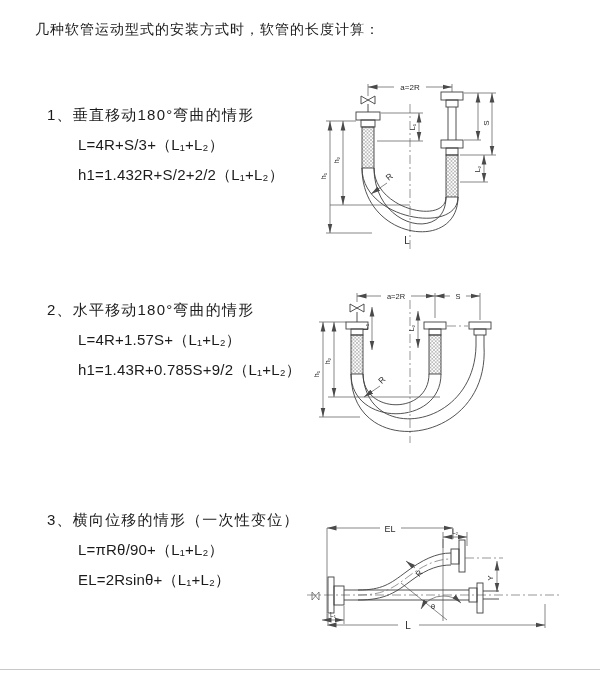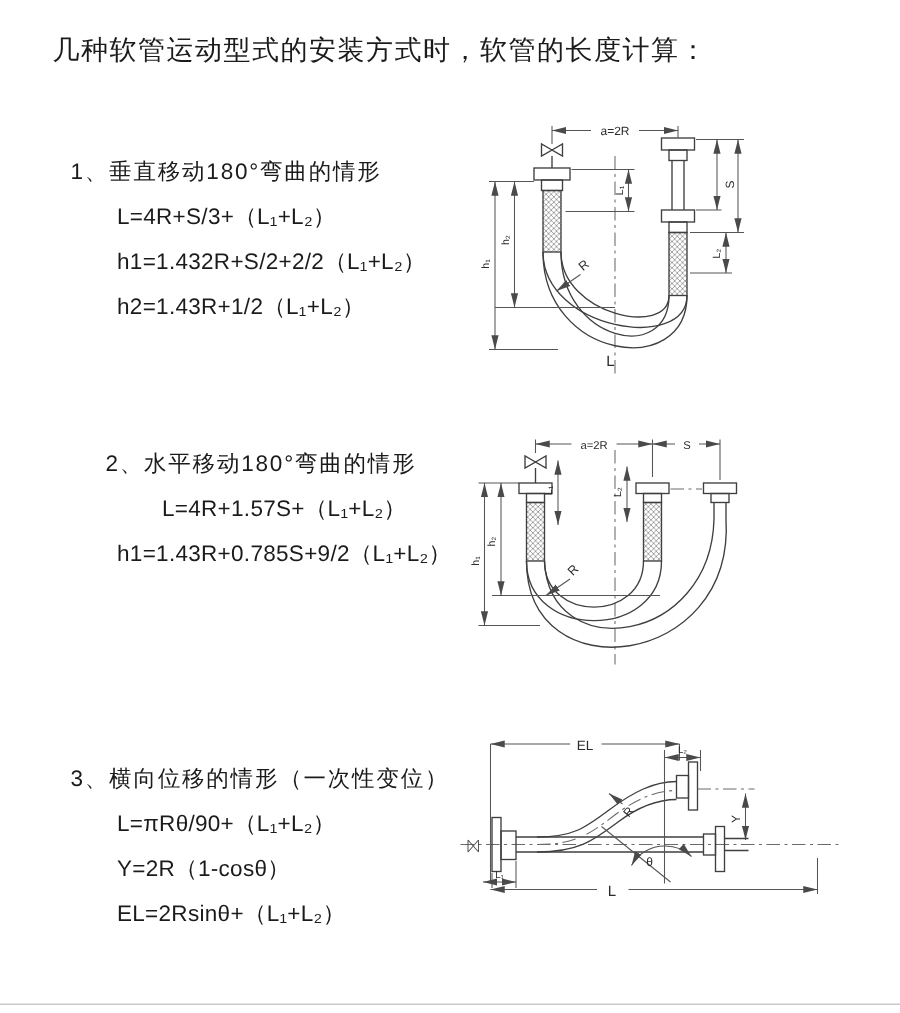--- a/index.html
+++ b/index.html
@@ -1,59 +1,57 @@
 <!DOCTYPE html>
 <html><head>
 <meta charset="utf-8">
 <style>
   html,body{margin:0;padding:0;}
   body{
     width:600px;height:675px;background:#ffffff;position:relative;overflow:hidden;
     font-family:"Liberation Sans","DejaVu Sans",sans-serif;color:#1b1b1b;
   }
   .title{
-    position:absolute;left:35px;top:21px;font-size:18px;letter-spacing:1px;white-space:nowrap;
+    position:absolute;left:35px;top:21px;font-size:14px;letter-spacing:1px;white-space:nowrap;
   }
   .section{position:absolute;left:47px;}
-  #sec1{top:104px;} #sec2{top:299px;text-align:center;} #sec3{top:509px;}
+  #sec1{top:104px;} #sec2{top:299px;} #sec3{top:509px;}
   .sec-heading{font-size:15px;letter-spacing:1.2px;line-height:21px;margin:0 0 5px 0;white-space:nowrap;}
   .formula{font-size:15px;line-height:30px;margin:0 0 0 31px;letter-spacing:0.2px;white-space:nowrap;}
   .diagram{position:absolute;}
   #dia1{left:300px;top:72px;}
   #dia2{left:303px;top:283px;}
-  #dia3{left:300px;top:478px;}
+  #dia3{left:300px;top:510px;}
   svg{display:block;}
   svg text{font-family:"Liberation Sans","DejaVu Sans",sans-serif;fill:#2a2a2a;}
   .oln{stroke:#3f3f3f;stroke-width:0.9;fill:none;}           
   .dln{stroke:#555555;stroke-width:0.7;fill:none;}           
   .cln{stroke:#6a6a6a;stroke-width:0.7;fill:none;stroke-dasharray:9 3 2 3;} 
   .footer-line{position:absolute;left:0;top:669px;width:600px;height:1px;background:#c9c9c9;}
 </style>
 </head>
 <body>
 
 <div class="title">几种软管运动型式的安装方式时，软管的长度计算：</div>
 
 <div class="section" id="sec1">
   <div class="sec-heading">1、垂直移动180°弯曲的情形</div>
   <div class="formula">L=4R+S/3+（L₁+L₂）</div>
   <div class="formula">h1=1.432R+S/2+2/2（L₁+L₂）</div>
-  <div class="formula">h2=1.43R+1/2（L₁+L₂）</div>
 </div>
 
 <div class="section" id="sec2">
   <div class="sec-heading">2、水平移动180°弯曲的情形</div>
   <div class="formula">L=4R+1.57S+（L₁+L₂）</div>
   <div class="formula">h1=1.43R+0.785S+9/2（L₁+L₂）</div>
 </div>
 
 <div class="section" id="sec3">
   <div class="sec-heading">3、横向位移的情形（一次性变位）</div>
   <div class="formula">L=πRθ/90+（L₁+L₂）</div>
-  <div class="formula">Y=2R（1-cosθ）</div>
   <div class="formula">EL=2Rsinθ+（L₁+L₂）</div>
 </div>
 
 <div class="diagram" id="dia1">
 <svg width="280" height="185" viewBox="300 72 280 185" xmlns="http://www.w3.org/2000/svg">
   <defs>
     <marker id="a1" viewBox="0 0 10 6" refX="9.5" refY="3" markerWidth="10" markerHeight="6" orient="auto-start-reverse" markerUnits="userSpaceOnUse">
       <path d="M0,0.6 L9.5,3 L0,5.4 Z" fill="#4a4a4a"></path>
     </marker>
     <pattern id="b1" width="3.5" height="3.5" patternUnits="userSpaceOnUse">

